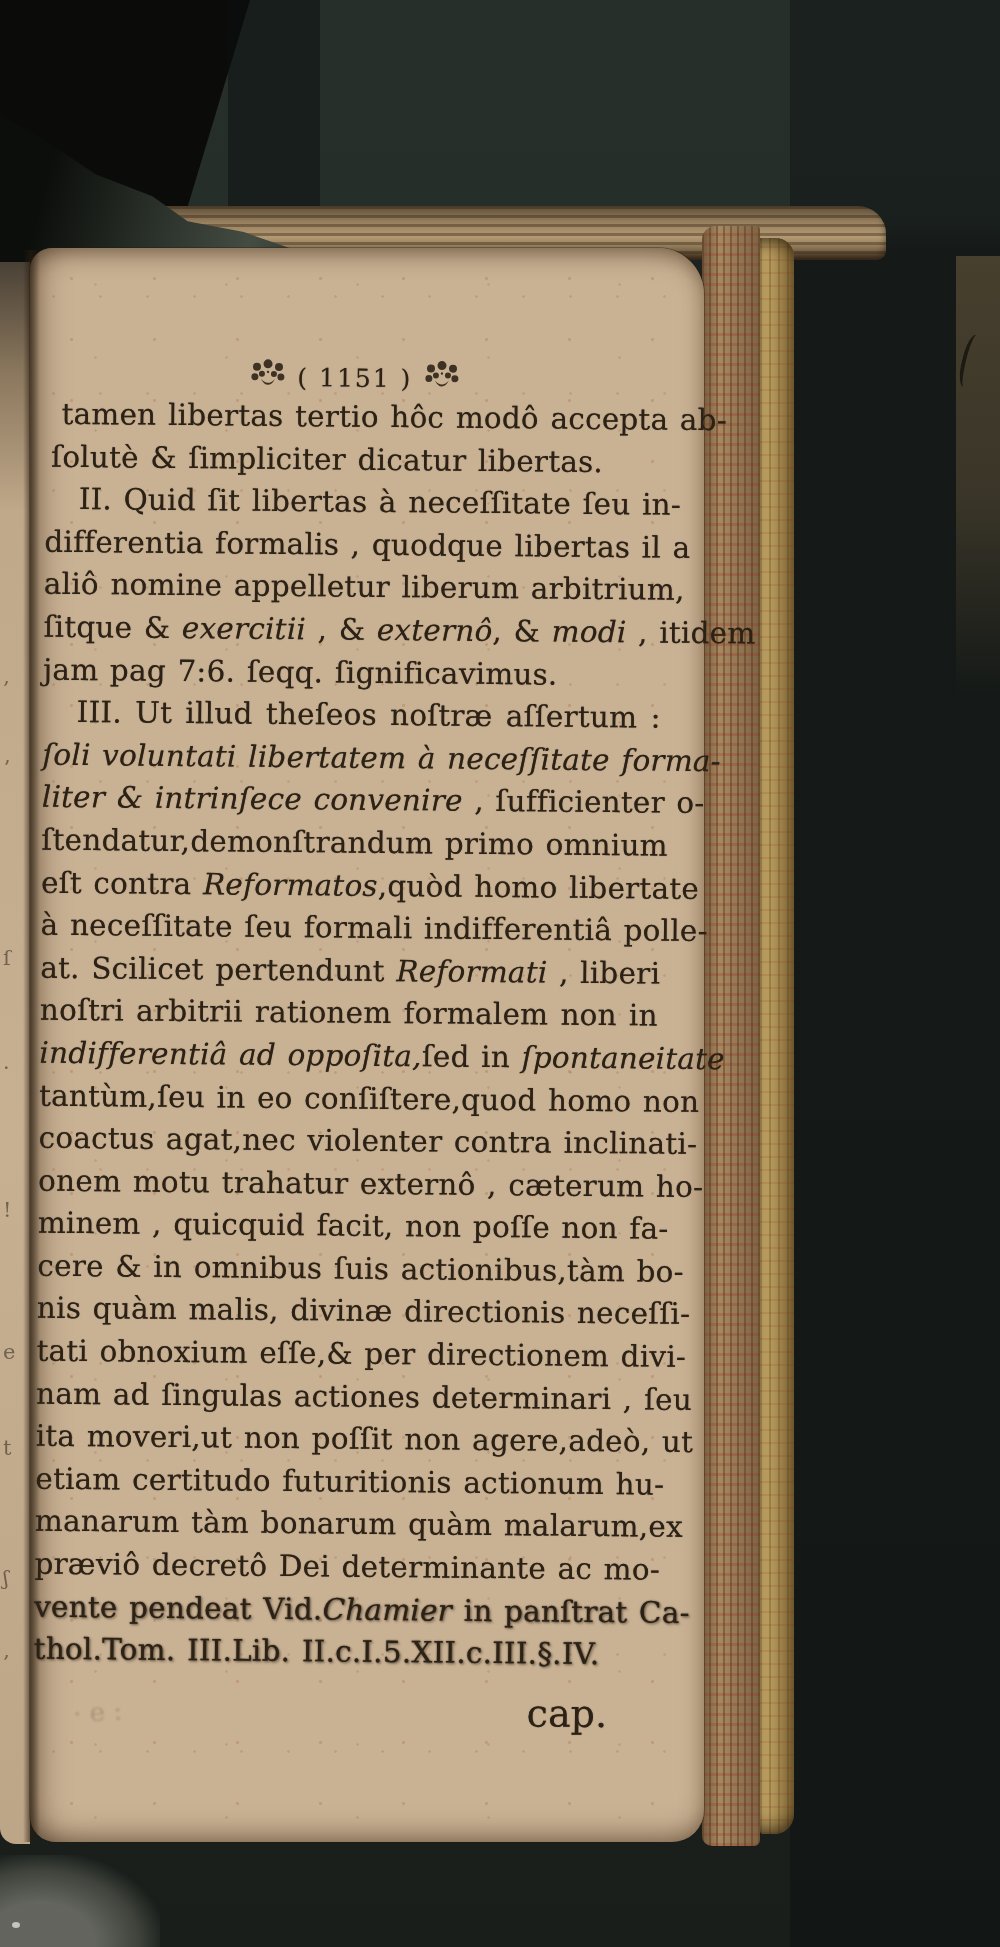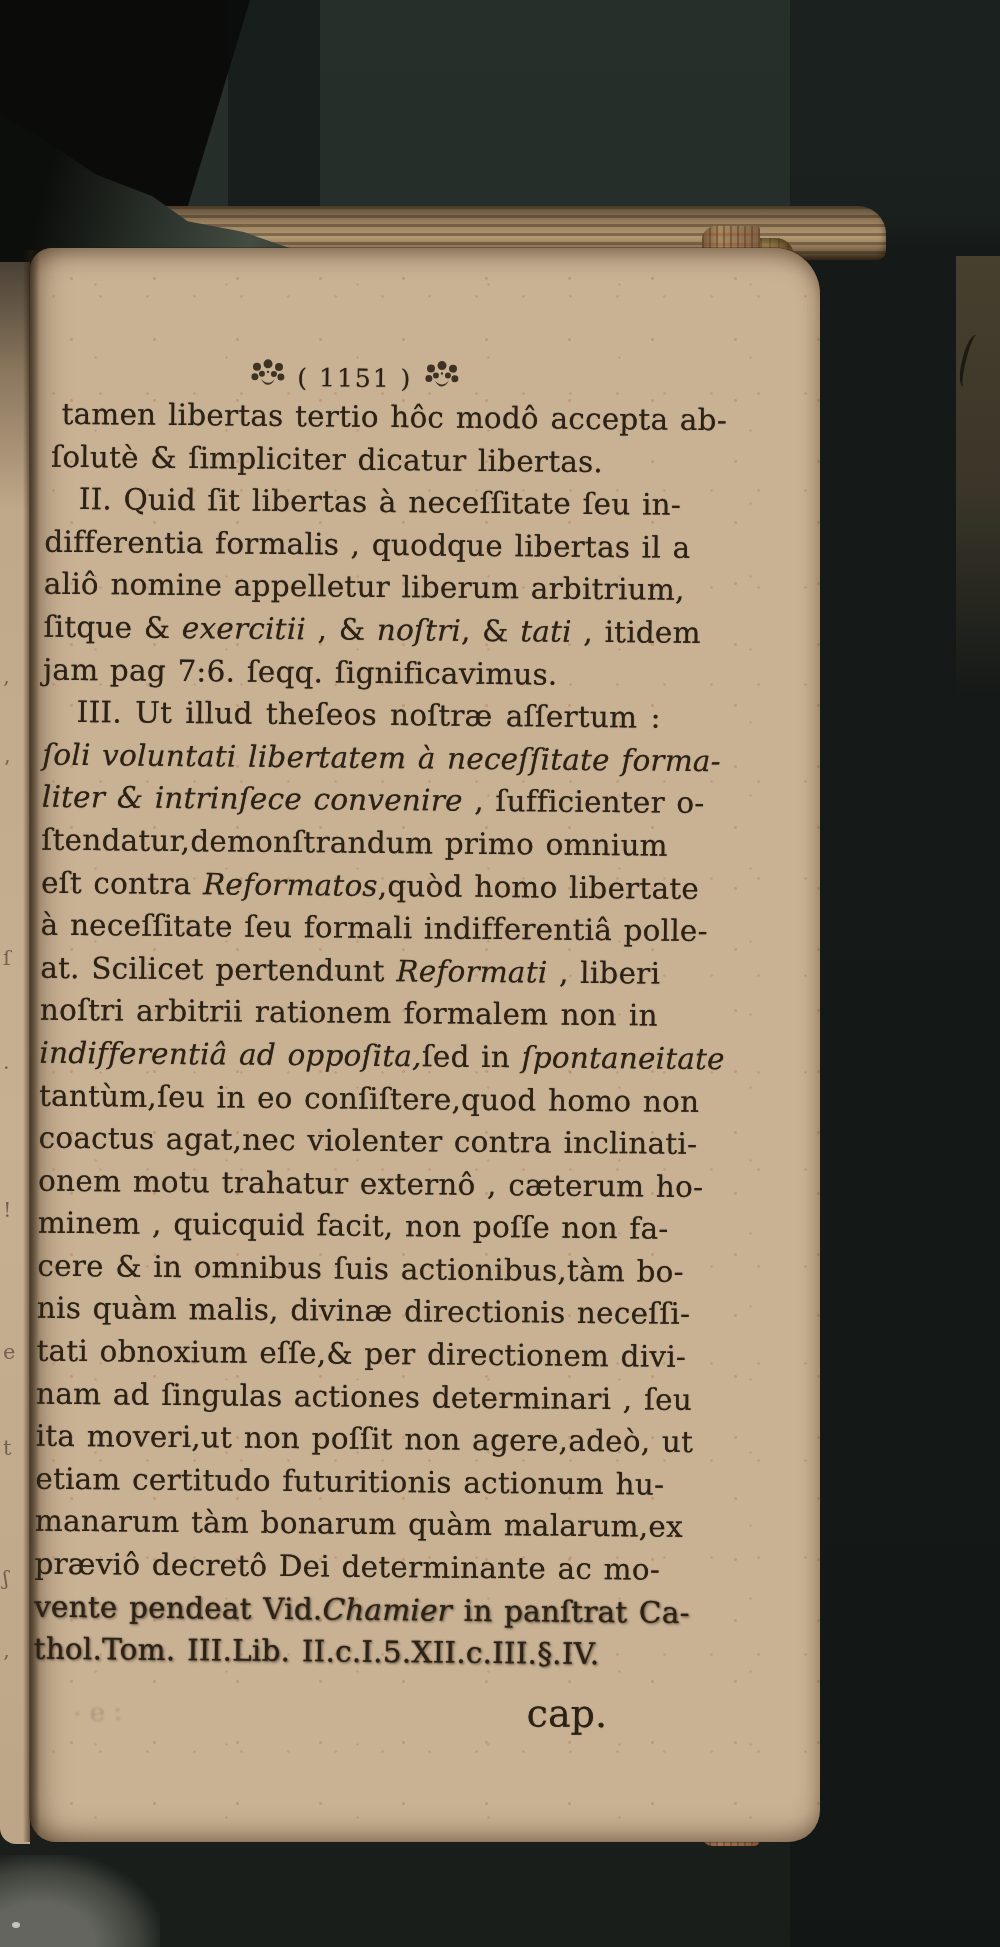--- a/index.html
+++ b/index.html
@@ -42,21 +42,21 @@
   .edge-ink-mark{position:absolute;left:962px;top:334px;width:12px;height:54px;
     border-left:4px solid #14120c;border-radius:60% 0 0 60%;transform:rotate(14deg);opacity:.8;}
   
   .sliver{position:absolute;left:0;top:262px;width:30px;height:1582px;
     background:linear-gradient(180deg,#4a4136 0,#8a775d 110px,#c0a88a 250px,#c7af92 55%,#bda587 100%);
     border-radius:0 0 0 16px;}
   .gutter-shadow{position:absolute;left:23px;top:250px;width:17px;height:1592px;z-index:5;
     background:linear-gradient(90deg,rgba(40,28,16,0),rgba(40,28,16,.62) 45%,rgba(40,28,16,0));}
   .marginal-mark{position:absolute;left:3px;width:20px;color:#2e2519;opacity:.55;font-size:21px;z-index:6;}
   
-  .page{position:absolute;left:30px;top:248px;width:790px;height:1594px;z-index:2;
+  .page{position:absolute;left:30px;top:248px;width:674px;height:1594px;z-index:2;
     background-color:#c9b194;
     background-image:
       radial-gradient(circle,rgba(172,100,58,.30) 0 1.2px,rgba(0,0,0,0) 1.9px),
       radial-gradient(circle,rgba(150,90,55,.22) 0 1px,rgba(0,0,0,0) 1.6px),
       radial-gradient(circle,rgba(120,80,50,.18) 0 1px,rgba(0,0,0,0) 1.5px);
     background-size:83px 61px,47px 97px,131px 73px;
     border-radius:22px 46px 32px 26px;
     box-shadow:inset 20px 0 30px -12px rgba(60,40,20,.55),
       inset -14px 0 22px -14px rgba(90,60,30,.38),
       inset 0 18px 24px -14px rgba(70,50,30,.55),
@@ -151,21 +151,21 @@
           </svg>
         </span>
       </div>
 
       <div class="lines" id="lines">
           <div class="line j" style="margin-left: 16px; width: 602px;"><span>tamen libertas tertio hôc modô accepta ab-</span></div>
           <div class="line" style="margin-left: 6px; width: 612px;"><span>ſolutè &amp; ſimpliciter dicatur libertas.</span></div>
           <div class="line j" style="margin-left: 34px; width: 584px;"><span>II.  Quid ſit libertas à neceſſitate ſeu in-</span></div>
           <div class="line j"><span>differentia formalis , quodque libertas il a</span></div>
           <div class="line j"><span>aliô nomine appelletur liberum arbitrium,</span></div>
-          <div class="line j"><span>ſitque &amp; </span><span class="it">exercitii</span><span> , &amp; </span><span class="it">noſtri</span><span>, &amp; </span><span class="it">tati</span><span> , itidem</span></div>
+          <div class="line j"><span>ſitque &amp; </span><span class="it">exercitii</span><span> , &amp; </span><span class="it">externô</span><span>, &amp; </span><span class="it">modi</span><span> , itidem</span></div>
           <div class="line"><span>jam pag 7:6. ſeqq. ſignificavimus.</span></div>
           <div class="line j" style="margin-left: 34px; width: 584px;"><span>III.   Ut illud theſeos noſtræ aſſertum :</span></div>
           <div class="line j"><span class="it">ſoli voluntati libertatem à neceſſitate forma-</span></div>
           <div class="line j"><span class="it">liter &amp; intrinſece convenire</span><span> , ſufficienter o-</span></div>
           <div class="line j"><span>ſtendatur,demonſtrandum primo omnium</span></div>
           <div class="line j"><span>eſt contra </span><span class="it">Reformatos</span><span>,quòd homo libertate</span></div>
           <div class="line j"><span>à neceſſitate ſeu formali indifferentiâ polle-</span></div>
           <div class="line j"><span>at.  Scilicet pertendunt </span><span class="it">Reformati</span><span> , liberi</span></div>
           <div class="line j"><span>noſtri arbitrii rationem formalem non in</span></div>
           <div class="line j"><span class="it">indifferentiâ ad oppoſita,</span><span>ſed in </span><span class="it">ſpontaneitate</span></div>

